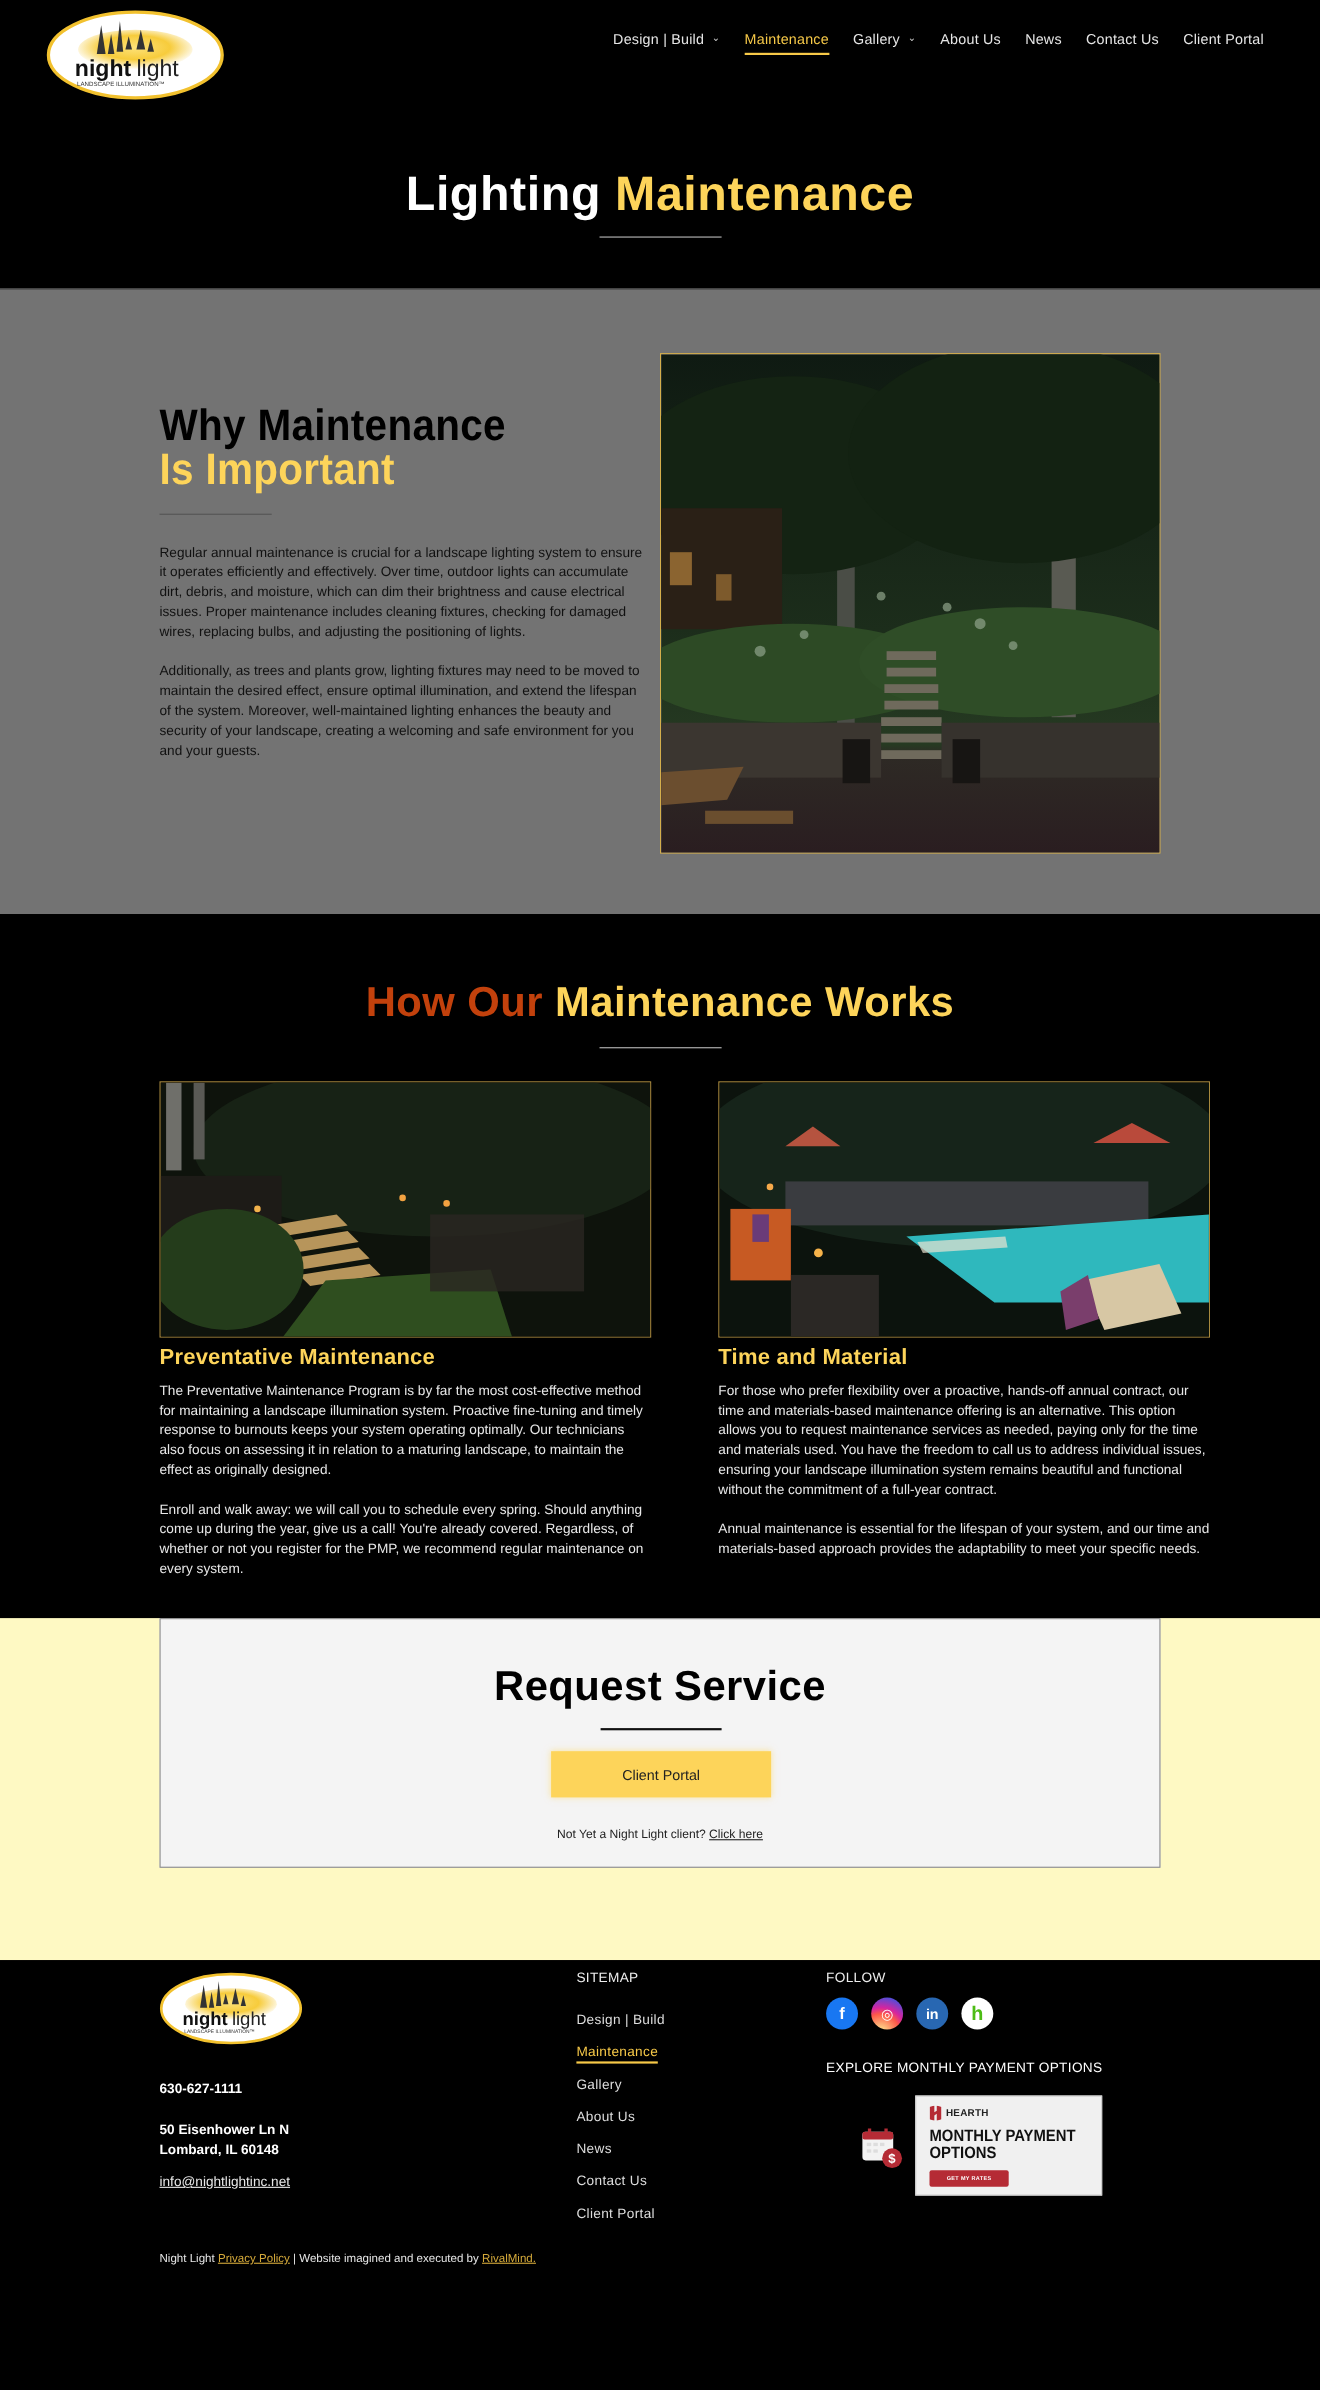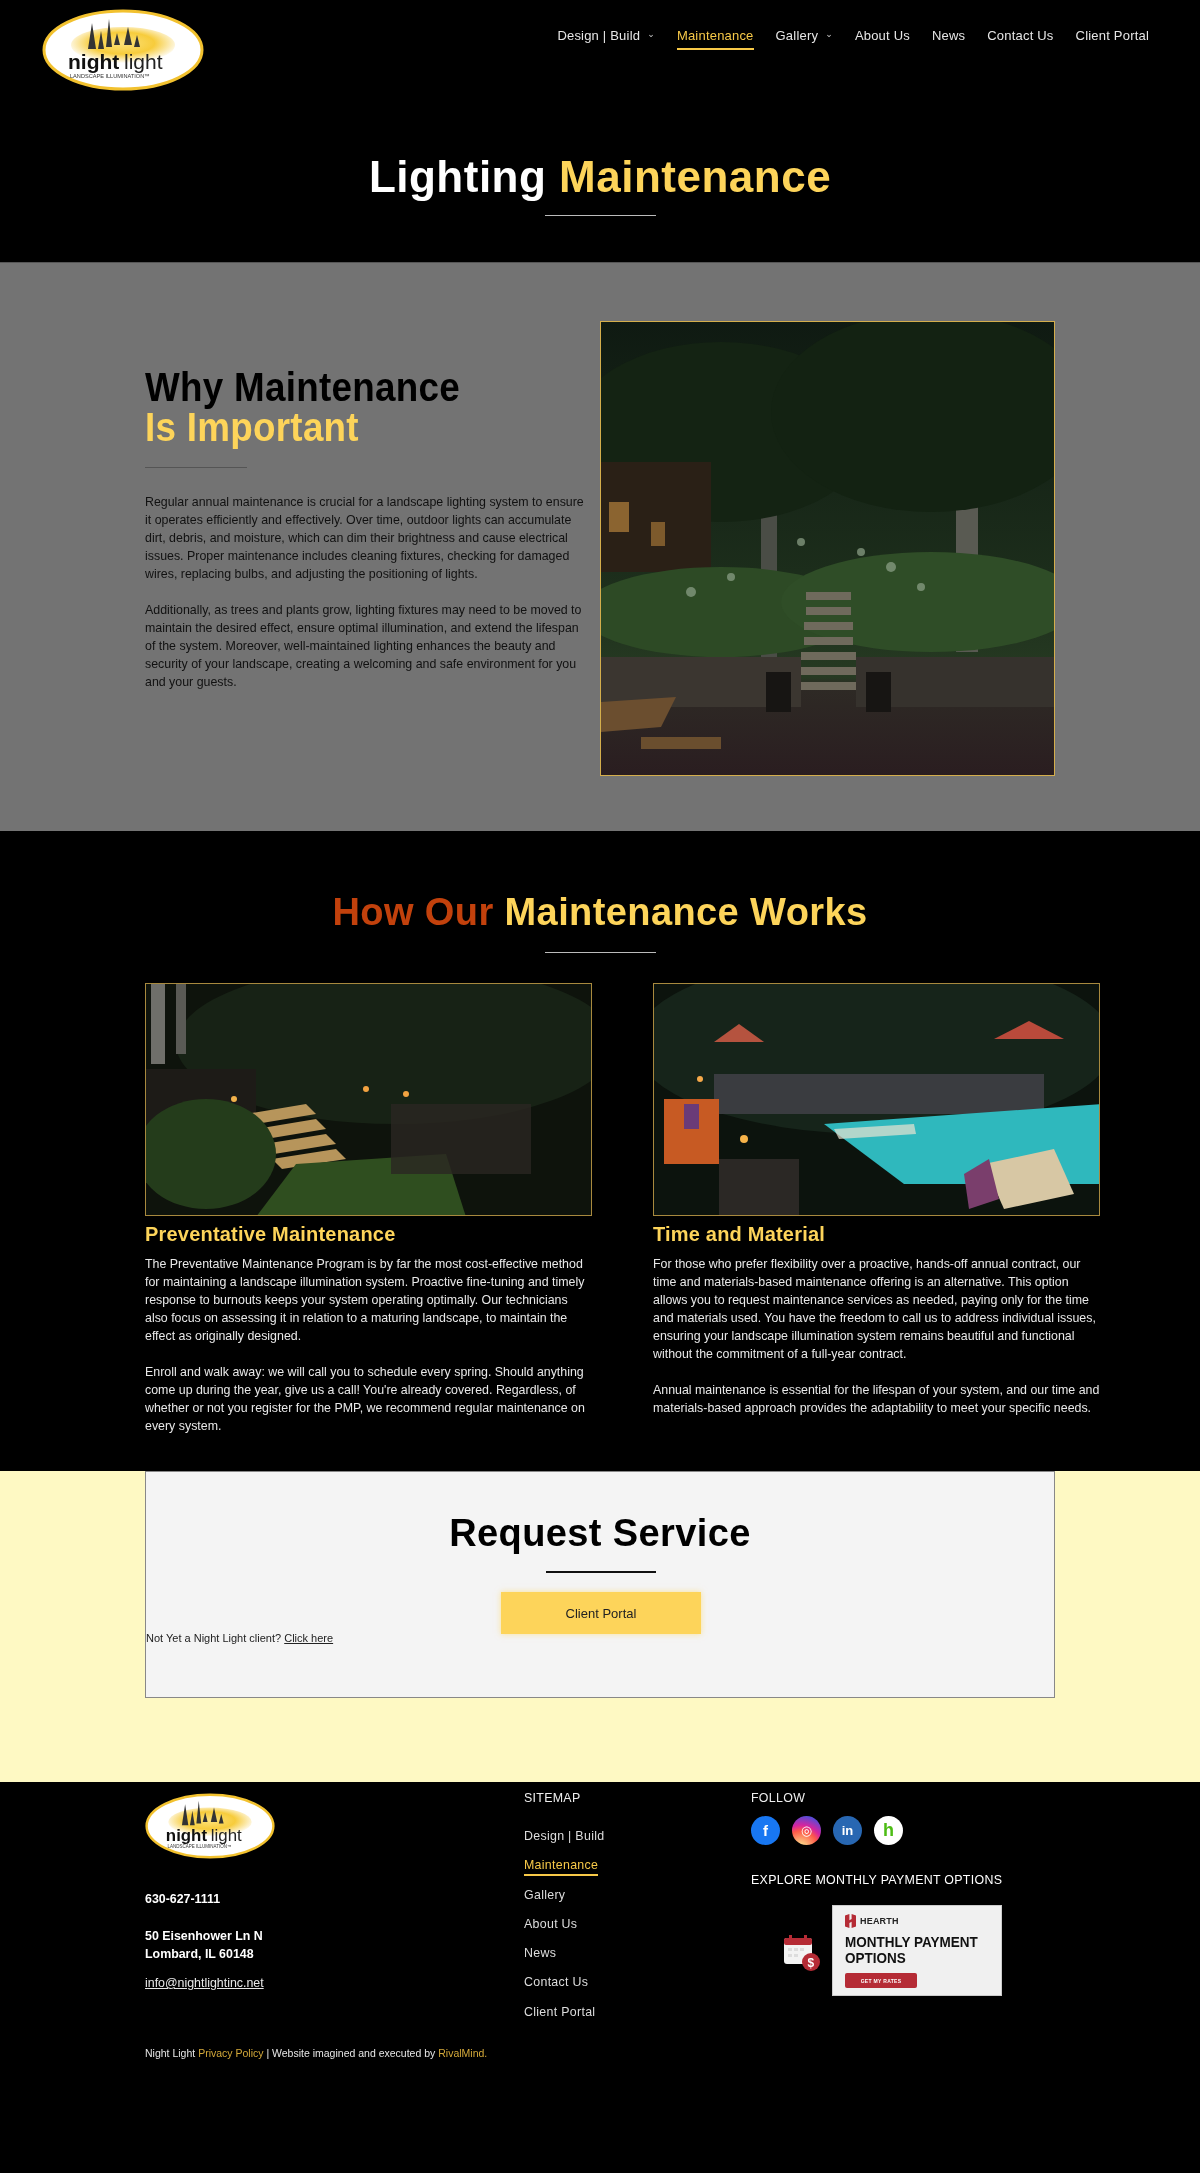--- a/index.html
+++ b/index.html
@@ -44,21 +44,21 @@
     .card-title { margin-top: 7px; font-size: 20px; color: #fdd45a; letter-spacing: 0.2px; }
     .card-text { margin-top: 9px; font-size: 12.4px; line-height: 18px; color: #e8e8e8; }
     .card-text p + p { margin-top: 18px; }
 
     
     .req-wrap { position: relative; background: #fef9c3; height: 311px; }
     .req-box { position: absolute; left: 145px; top: 0; width: 910px; height: 227px; background: #f4f4f4; border: 1px solid #888; }
     .req-title { position: absolute; left: 0; right: 0; top: 40px; text-align: center; font-weight: bold; font-size: 38px; color: #000; letter-spacing: 0.4px; }
     .req-rule { position: absolute; left: 400px; top: 99px; width: 110px; height: 1.5px; background: #111; }
     .req-btn { position: absolute; left: 355px; top: 120px; width: 200px; height: 42px; background: #fdd45a; color: #222; font-size: 13px; display: flex; align-items: center; justify-content: center; box-shadow: 0 0 6px rgba(253,212,90,0.6); cursor: pointer; }
-    .req-note { position: absolute; left: 0; right: 0; top: 160px; font-size: 11px; color: #222; }
+    .req-note { position: absolute; left: 0; right: 0; top: 190px; text-align: center; font-size: 11px; color: #222; }
     .req-note a { text-decoration: underline; color: #222; cursor: pointer; }
 
     
     .footer { position: relative; background: #000; height: 289px; }
     .f-logo { position: absolute; left: 145px; top: 10px; width: 130px; height: 68px; }
     .f-phone { position: absolute; left: 145px; top: 110px; font-size: 12.4px; font-weight: bold; }
     .f-addr { position: absolute; left: 145px; top: 145px; font-size: 12.4px; font-weight: bold; line-height: 18px; }
     .f-email { position: absolute; left: 145px; top: 194px; font-size: 12.4px; text-decoration: underline; color: #e8e8e8; cursor: pointer; }
     .f-sitemap-h { position: absolute; left: 524px; top: 9px; font-size: 12.4px; color: #eee; letter-spacing: 0.3px; }
     .f-sitemap { position: absolute; left: 524px; top: 47px; list-style: none; }
@@ -72,21 +72,21 @@
     .soc.li { background: #2867b2; font-size: 13px; }
     .soc.hz { background: #fff; color: #4dbc15; font-size: 18px; }
     .f-pay-h { position: absolute; left: 751px; top: 91px; font-size: 12.4px; color: #ffffff; letter-spacing: 0.3px; }
     .f-cal { position: absolute; left: 782px; top: 150px; width: 40px; height: 40px; }
     .f-hearth { position: absolute; left: 832px; top: 123px; width: 170px; height: 91px; background: #f0f0f0; border: 1px solid #ccc; cursor: pointer; }
     .hearth-brand { position: absolute; left: 12px; top: 8px; display: flex; align-items: center; gap: 4px; color: #222; font-weight: bold; font-size: 9px; letter-spacing: 0.2px; }
     .hearth-mark { width: 11px; height: 14px; background: #b52b35; clip-path: polygon(0 10%, 40% 0, 40% 45%, 60% 35%, 60% 0, 100% 10%, 100% 90%, 60% 100%, 60% 55%, 40% 65%, 40% 100%, 0 90%); }
     .hearth-title { position: absolute; left: 12px; top: 28px; color: #111; font-weight: bold; font-size: 15px; line-height: 16px; transform: scaleX(0.9); transform-origin: left; }
     .hearth-btn { position: absolute; left: 12px; top: 67px; width: 72px; height: 15px; background: #b52b35; color: #fff; font-size: 5px; font-weight: bold; display: flex; align-items: center; justify-content: center; border-radius: 2px; letter-spacing: 0.3px; }
     .f-bottom { position: absolute; left: 145px; top: 265px; font-size: 10.5px; color: #e6e6e6; }
-    .f-bottom a { color: #d4a93a; cursor: pointer; }
+    .f-bottom a { color: #d4a93a; text-decoration: underline; cursor: pointer; }
   </style>
 </head>
 <body>
 
 <header class="header">
   <div class="logo">
     <svg width="162" height="82" viewBox="0 0 162 82">
       <defs>
         <radialGradient id="glow1" cx="50%" cy="45%" r="55%">
           <stop offset="0%" stop-color="#fde27a"></stop>

